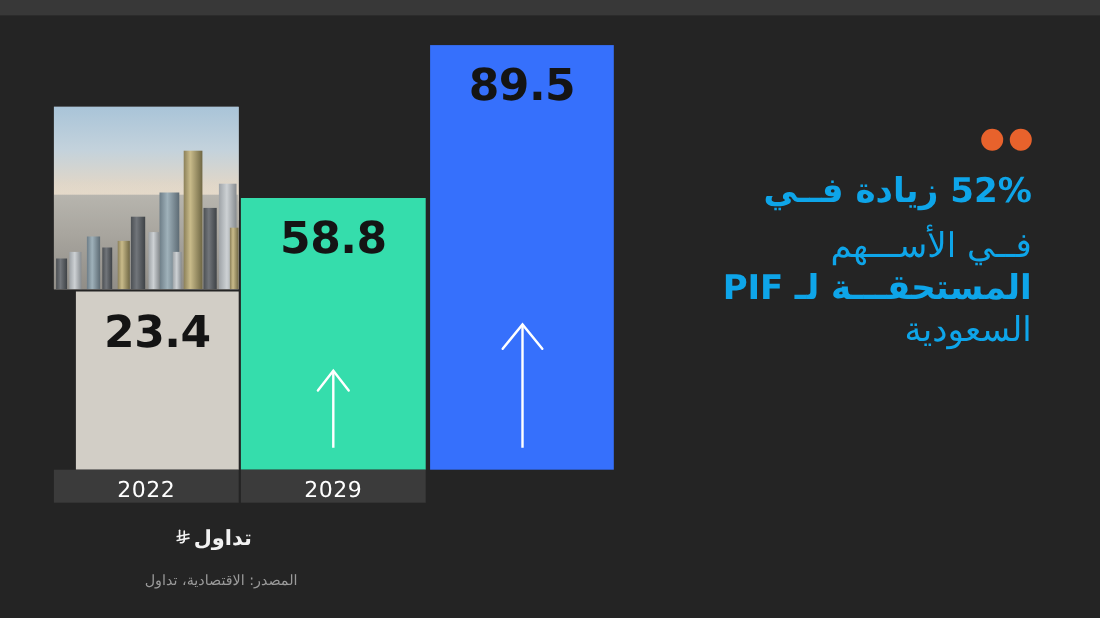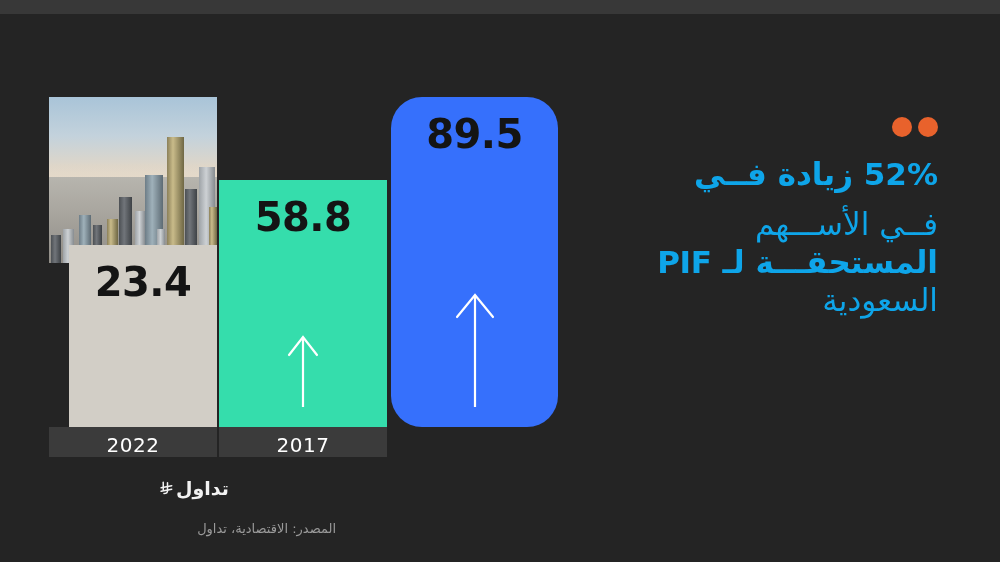--- a/index.html
+++ b/index.html
@@ -92,22 +92,22 @@
 
   
   .unit{
     position:absolute; left:49px; top:476px; width:284px;
     text-align:center;
     color:#f2f2f2; font-size:19px; font-weight:bold;
     direction:rtl;
   }
   .riyal{ display:inline-block; margin-left:6px; font-size:20px; }
   .source{
-    position:absolute; left:36px; top:521px; width:300px;
-    color:#9a9a9a; font-size:13px; direction:rtl; text-align:right;
+    position:absolute; left:51px; top:521px; width:300px;
+    color:#9a9a9a; font-size:13px; direction:rtl; text-align:center;
   }
 
   
   .headline{
     position:absolute; right:62px; top:155px;
     width:360px;
     direction:rtl; text-align:right;
   }
   .hl-line{
     color:#0ea5e9;
@@ -159,21 +159,21 @@
           <div class="tower t-lite" style="left:86px;width:10px;height:52px;"></div>
           <div class="tower t-gold" style="left:58px;width:11px;height:44px;"></div>
           <div class="tower t-dark" style="left:44px;width:9px;height:38px;"></div>
           <div class="tower t-glass" style="left:30px;width:12px;height:48px;"></div>
           <div class="tower t-lite" style="left:14px;width:11px;height:34px;"></div>
           <div class="tower t-dark" style="left:2px;width:10px;height:28px;"></div>
           <div class="tower t-lite" style="left:108px;width:8px;height:34px;"></div>
           <div class="tower t-gold" style="left:160px;width:8px;height:56px;"></div>
         </div>
 
-        <div class="bar bar-2022" style="height:182px;margin-left:20px;">
+        <div class="bar bar-2022" style="height:162px;margin-left:20px;">
           <div class="barval">23.4</div>
         </div>
       </div>
       <div class="yearband">
         <span class="yeartxt">2022</span>
       </div>
     </div>
 
     <div class="col col-2023">
       <div class="barwrap">
@@ -181,27 +181,27 @@
           <div class="barval">58.8</div>
           <div class="arrow" style="bottom:18px;">
             <svg width="40" height="80" viewBox="0 0 40 80">
               <line x1="20" y1="78" x2="20" y2="8" stroke="#ffffff" stroke-width="2.2"></line>
               <path d="M6 26 L20 8 L34 26" fill="none" stroke="#ffffff" stroke-width="2.2" stroke-linecap="round"></path>
             </svg>
           </div>
         </div>
       </div>
       <div class="yearband">
-        <span class="yeartxt">2017</span>
+        <span class="yeartxt">2029</span>
       </div>
     </div>
 
     <div class="col col-2024">
       <div class="barwrap">
-        <div class="bar bar-2024" style="height:330px;border-radius:31px;">
+        <div class="bar bar-2024" style="height:386px;">
           <div class="barval">89.5</div>
           <div class="arrow" style="bottom:18px;">
             <svg width="52" height="124" viewBox="0 0 52 124">
               <line x1="26" y1="122" x2="26" y2="10" stroke="#ffffff" stroke-width="2.2"></line>
               <path d="M8 32 L26 10 L44 32" fill="none" stroke="#ffffff" stroke-width="2.2" stroke-linecap="round"></path>
             </svg>
           </div>
         </div>
       </div>
     </div>

